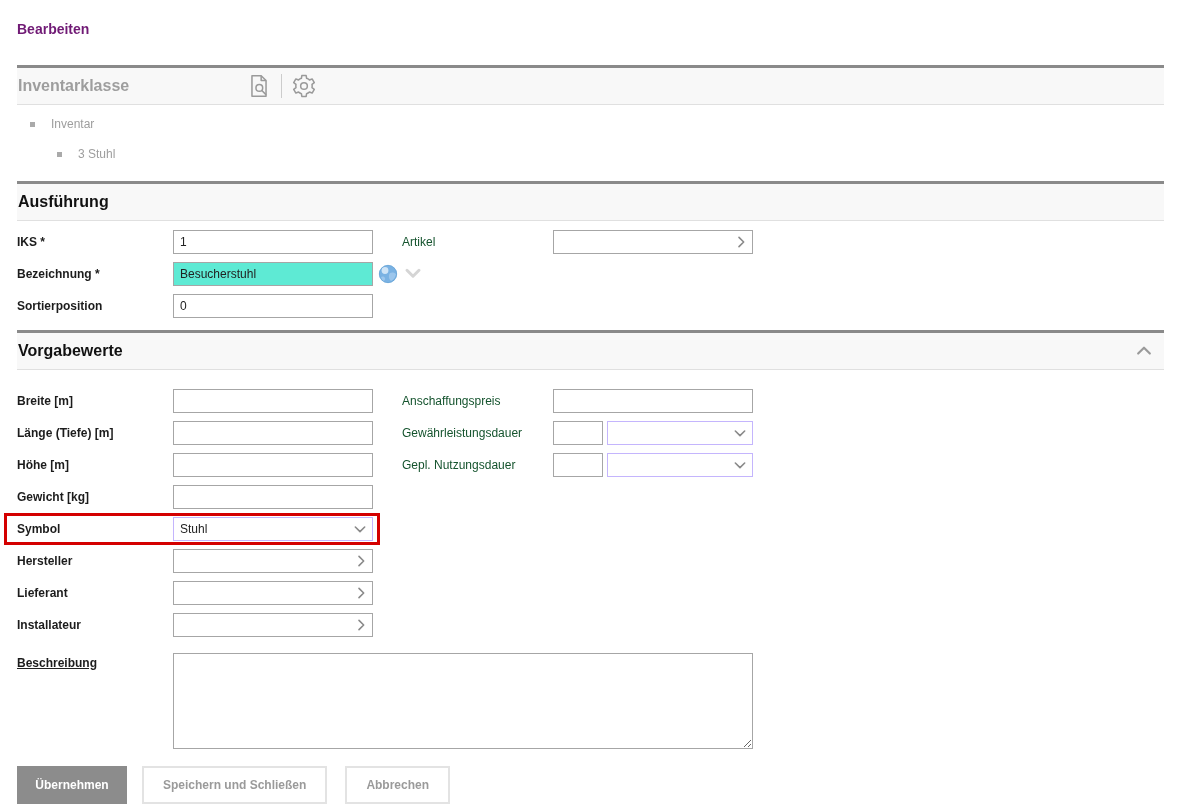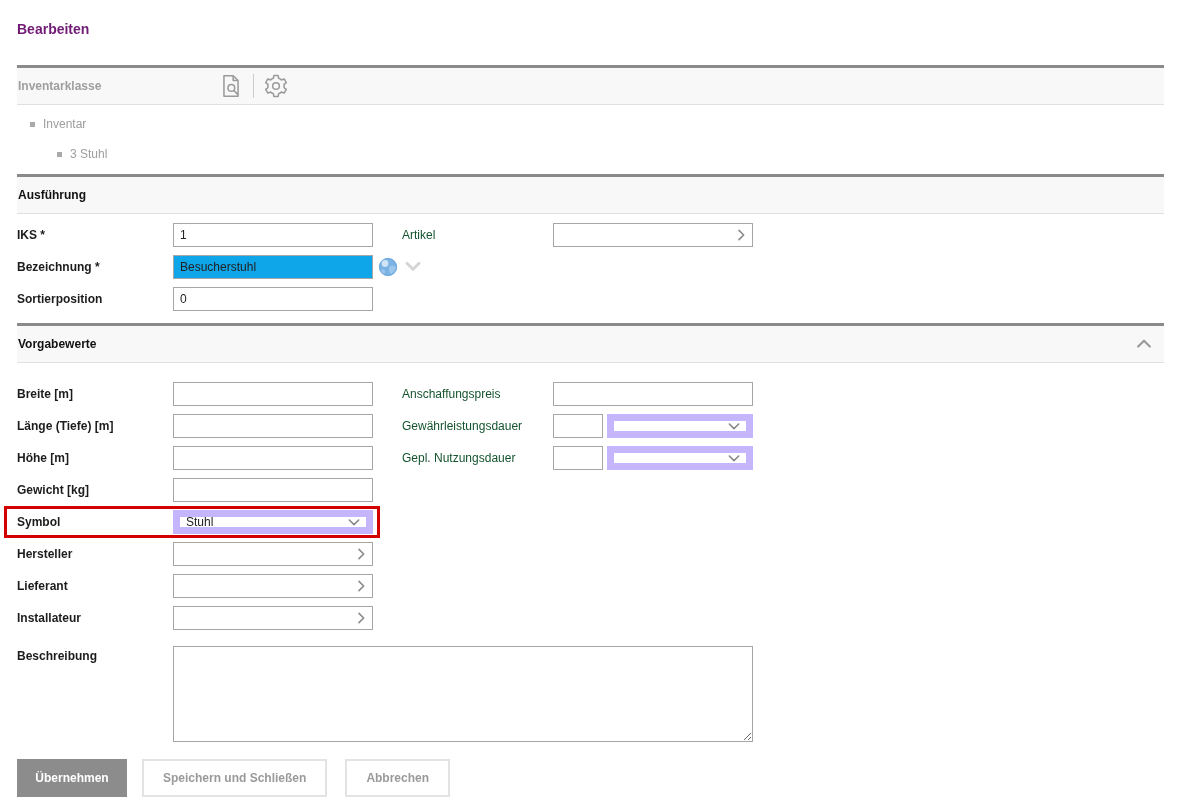--- a/index.html
+++ b/index.html
@@ -11,58 +11,58 @@
   }
   .content { margin:0 16px 0 17px; width:1147px; }
 
   h1.page-title { margin:13px 0 0 0; font-size:14px; line-height:32px; font-weight:bold; color:#701a75; }
 
   
   .band {
     margin-top:20px; height:40px;
     border-top:3px solid #8a8a8a; border-bottom:1px solid #e0e0e0;
     background:#f8f8f8; display:flex; align-items:center;
-    font-size:12px; font-weight:bold; color:#111;
+    font-size:16px; font-weight:bold; color:#111;
   }
   .band.gray-title { color:#9e9e9e; }
   .band .band-title { padding-left:1px; }
   .band-icons { display:flex; align-items:center; margin-left:116px; }
   .icon-btn { width:28px; height:28px; display:flex; align-items:center; justify-content:center; cursor:pointer; }
   .icon-divider { width:1px; height:24px; background:#cccccc; margin:0 8px; }
   .band-spacer { flex:1; }
   .collapse-btn { width:24px; height:24px; margin-right:8px; display:flex; align-items:center; justify-content:center; cursor:pointer; }
 
   
   .tree { margin-top:13px; }
-  .tree-item { color:#9e9e9e; font-size:12px; height:13px; line-height:13px; display:flex; align-items:center; cursor:pointer; }
+  .tree-item { color:#9e9e9e; font-size:12px; height:13px; line-height:13px; display:flex; align-items:center; cursor:pointer;gap:8px; }
   .tree-item .bullet { width:5px; height:5px; background:#aaaaaa; display:inline-block; margin-right:8px; }
   .tree-item.lvl1 { padding-left:13px; }
   .tree-item.lvl2 { padding-left:40px; margin-top:17px; }
 
   
   .form { margin-top:9px; }
   .form.vg { margin-top:19px; }
   .row { display:flex; align-items:center; margin-bottom:8px; min-height:24px; }
   .row.top-align { align-items:flex-start; }
   .lbl { width:156px; font-weight:bold; color:#1c1c1c; flex:none; }
   .row.top-align .lbl { padding-top:3px; }
   .ctl { width:200px; flex:none; position:relative; }
   .lbl2 { width:151px; margin-left:29px; font-weight:normal; color:#14532d; flex:none; }
   .ctl2 { width:200px; flex:none; position:relative; }
 
   input.txt {
     width:100%; height:24px; border:1px solid #a6a6a6; background:#fff;
     font-family:"Liberation Sans", sans-serif; font-size:12px; color:#222; padding:0 6px; outline:none;
   }
-  input.txt:disabled, input.txt.readonly { background:#0ea5e9; color:#222; }
+  input.txt:disabled, input.txt.readonly { background:#5eead4; color:#222; }
   .lookup input.txt, .selectbox { padding-right:26px; }
   .ctl-icon { position:absolute; right:4px; top:50%; transform:translateY(-50%); display:flex; align-items:center; pointer-events:none; }
 
   .selectbox {
-    width:100%; height:24px; border:7px solid #c4b5fd; background:#fff;
+    width:100%; height:24px; border:1px solid #c4b5fd; background:#fff;
     display:flex; align-items:center; padding-left:6px; cursor:pointer; position:relative;
   }
   .selectbox .sel-text { font-size:12px; color:#222; }
 
   .dual { display:flex; width:200px; flex:none; }
   .dual .small-input { width:50px; flex:none; }
   .dual .unit-select { width:146px; margin-left:4px; flex:none; position:relative; }
 
   
   .after-icons { display:flex; align-items:center; margin-left:5px; }
@@ -122,21 +122,21 @@
     <div class="tree-item lvl1">
       <span class="bullet"></span>
       <span>Inventar</span>
     </div>
     <div class="tree-item lvl2">
       <span class="bullet"></span>
       <span>3 Stuhl</span>
     </div>
   </div>
 
-  <div class="band" style="margin-top:13px;">
+  <div class="band" style="margin-top:20px;">
     <span class="band-title">Ausführung</span>
   </div>
 
   <div class="form">
     <div class="row">
       <span class="lbl">IKS *</span>
       <span class="ctl">
         <input class="txt" type="text" value="1" style="">
       </span>
       <span class="lbl2">Artikel</span>
@@ -298,21 +298,21 @@
       <span class="ctl lookup">
         <input class="txt" type="text" value="" style="">
         <span class="ctl-icon">
           <svg width="16" height="16" viewBox="0 0 24 24" fill="none" stroke="#8a8a8a" stroke-width="2.4" stroke-linecap="round" stroke-linejoin="round">
               <polyline points="9 5 16 12 9 19"></polyline>
             </svg>
         </span>
       </span>
     </div>
 
-    <div class="row top-align" style="margin-top:16px;">
+    <div class="row top-align" style="margin-top:16px;text-decoration:underline;">
       <span class="lbl">Beschreibung</span>
       <textarea class="desc" style=""></textarea>
     </div>
   </div>
 
   <div class="footer">
     <button class="btn btn-primary">Übernehmen</button>
     <button class="btn btn-secondary">Speichern und Schließen</button>
     <button class="btn btn-secondary last">Abbrechen</button>
   </div>

